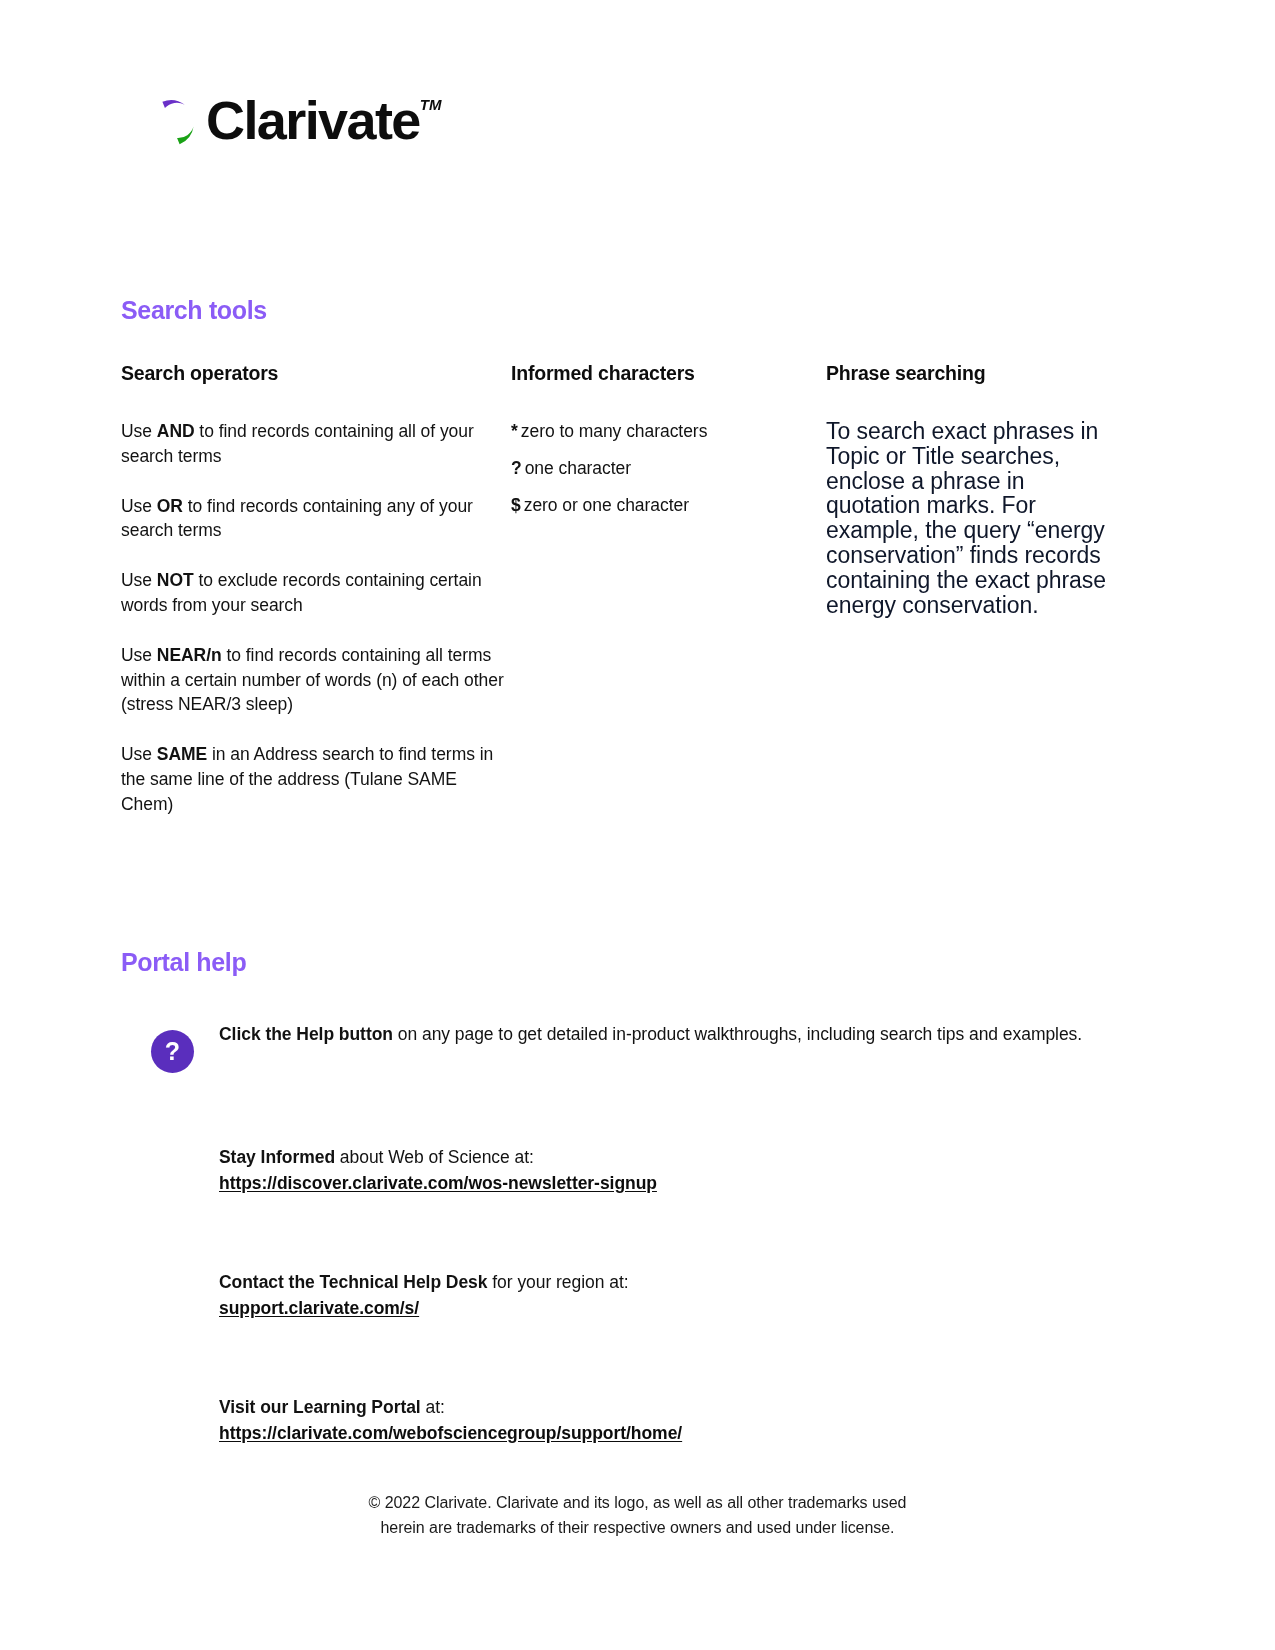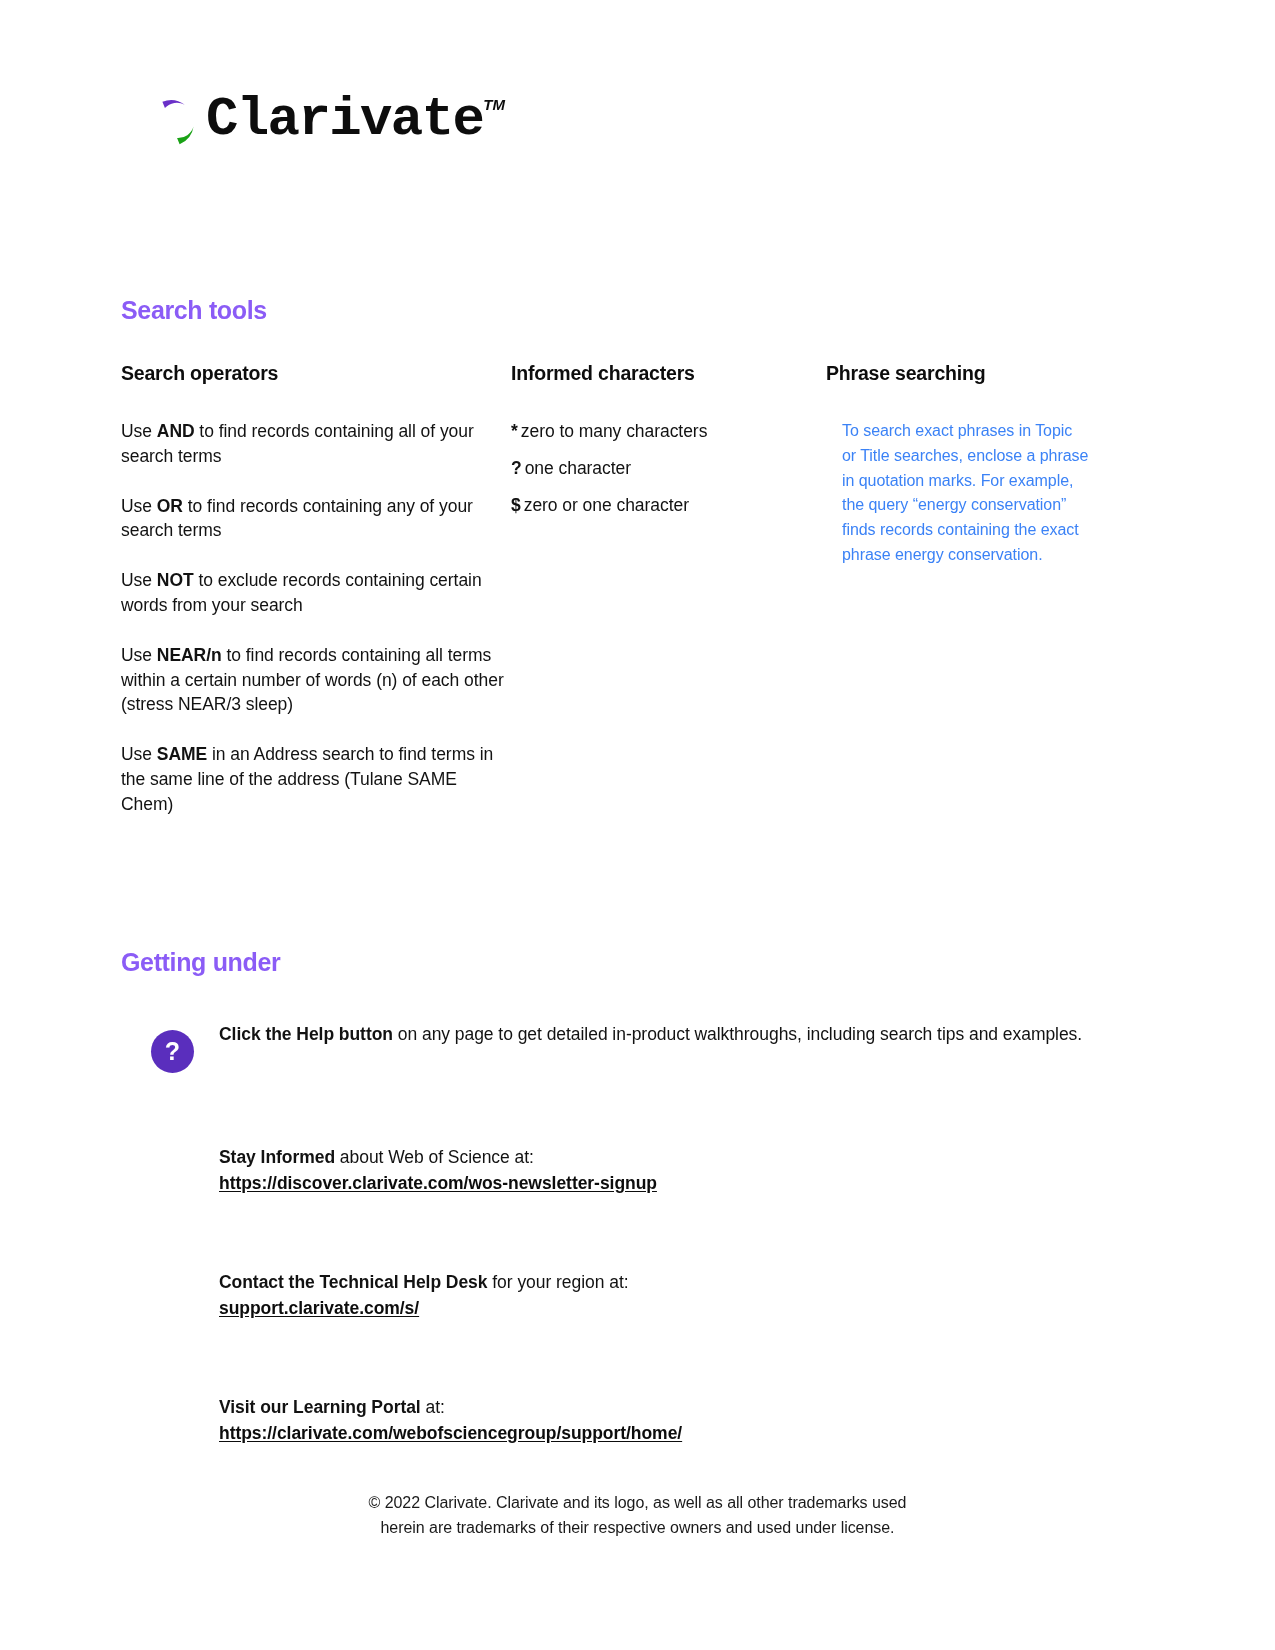--- a/index.html
+++ b/index.html
@@ -25,21 +25,21 @@
     display: flex;
     align-items: flex-start;
   }
   .logo-mark {
     width: 56px;
     height: 56px;
     margin-top: 3px;
     flex: none;
   }
   .logo-wordmark {
-    font-family: Liberation Mono, monospace;
+    font-family: Liberation Sans, sans-serif;
     font-size: 54px;
     font-weight: bold;
     letter-spacing: -1.6px;
     line-height: 56px;
     margin-left: 7px;
     color: #0d0d0d;
   }
   .logo-tm {
     font-size: 15px;
     font-weight: bold;
@@ -99,25 +99,25 @@
     letter-spacing: -0.05px;
     color: #121212;
   }
   .wc-row .sym {
     font-weight: bold;
     margin-right: 3px;
   }
   .tight { margin-bottom: 0; }
 
   .phrase-para {
-    font-size: 16px;
+    font-size: 23px;
     line-height: 24.8px;
-    margin: 16px;
-    letter-spacing: -0.05px;
-    color: #3b82f6;
+    margin: 0;
+    letter-spacing: -0.05px;
+    color: #0f172a;
   }
 
   
   .help-area {
     position: absolute;
     left: 121px;
     top: 1022px;
     width: 1010px;
   }
   .help-row {
@@ -232,21 +232,21 @@
       </div>
     </div>
   </div>
 
   <div class="col col-3">
     <div class="h2">Phrase searching</div>
     <p class="phrase-para">To search exact phrases in Topic or Title searches, enclose a phrase in quotation marks. For example, the query “energy conservation” finds records containing the exact phrase energy conservation.</p>
   </div>
 </div>
 
-<div class="h1" id="getting-help-heading">Getting under</div>
+<div class="h1" id="getting-help-heading">Portal help</div>
 
 <div class="help-area">
 
   <div class="help-row">
     <div class="help-icon-cell">
       <div class="help-circle">?</div>
     </div>
     <div class="help-text">
       <b>Click the Help button</b><span> on any page to get detailed in-product walkthroughs, including search tips and examples.</span>
     </div>

